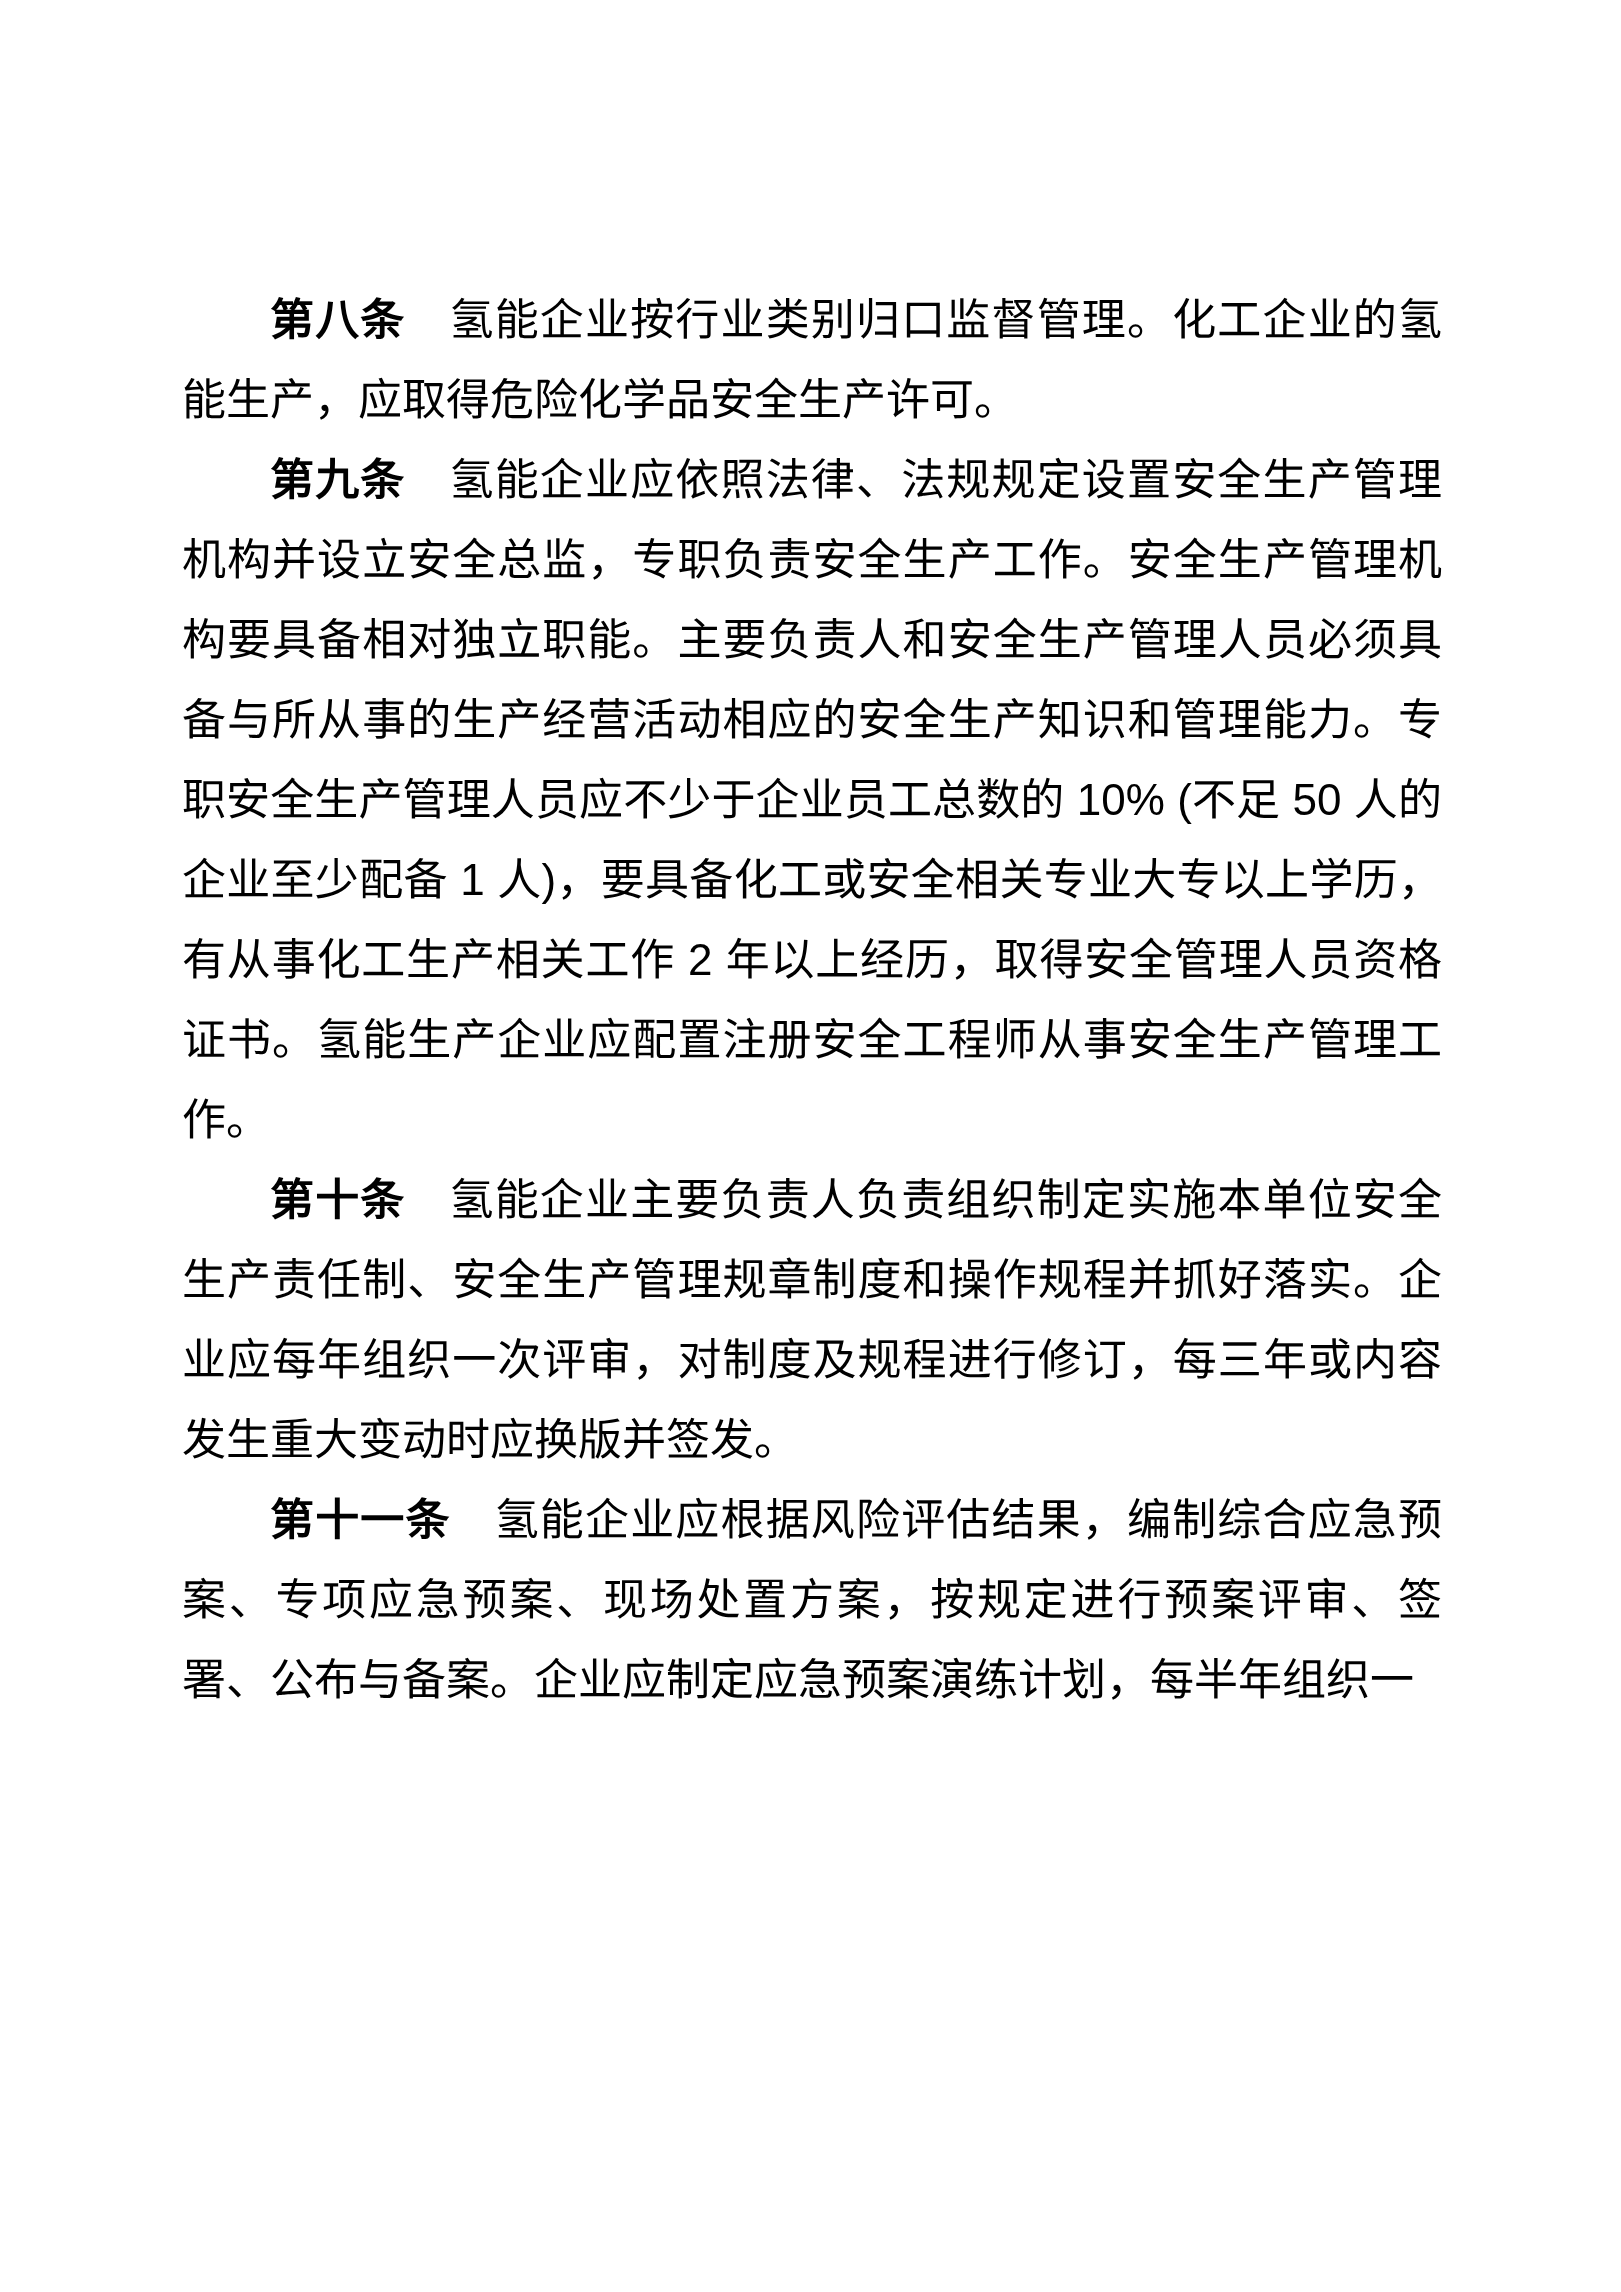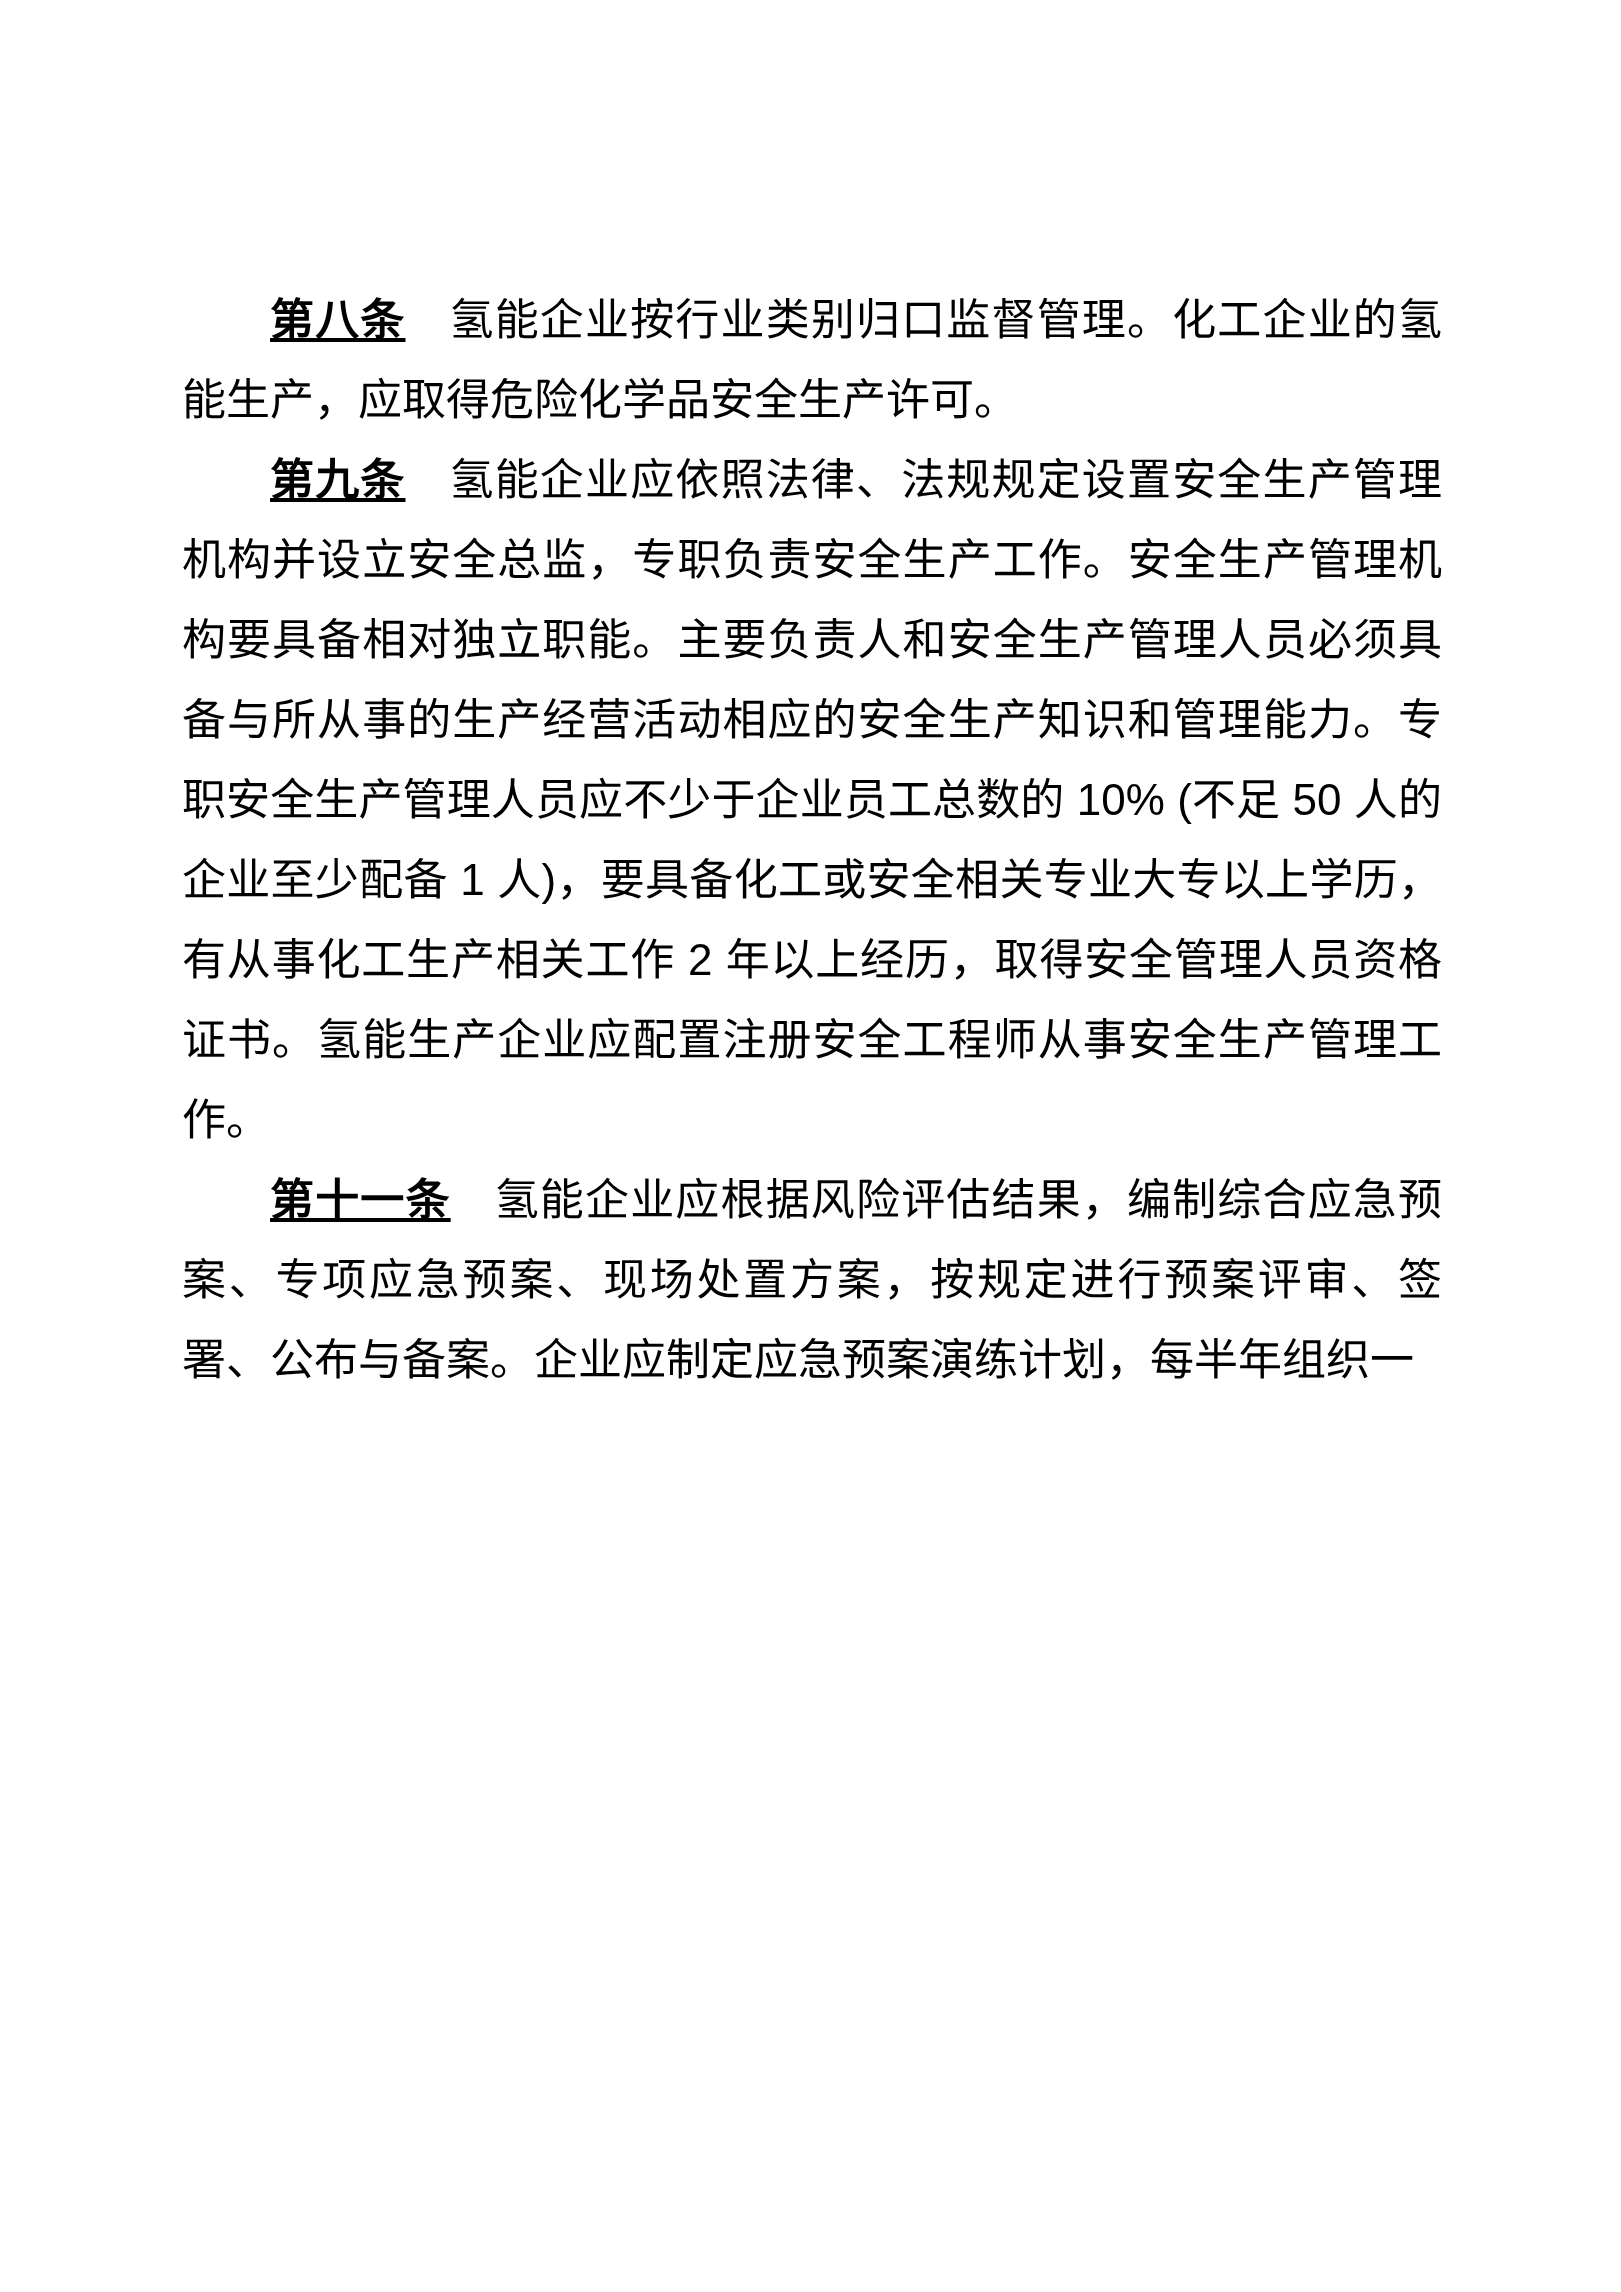--- a/index.html
+++ b/index.html
@@ -28,36 +28,36 @@
   }
   .para {
     margin: 0;
     padding: 0;
     text-indent: 2em;
     word-break: break-all;
   }
   .article-label {
     font-weight: bold;
     margin-right: 1em;
-    text-decoration: underline;
   }
   .article-label:empty {
     margin-right: 0;
     display: none;
   }
 </style>
 </head>
 <body>
 
 <div class="page">
   <div class="content">
 
     <p class="para"><span class="article-label">第八条</span><span class="para-text">氢能企业按行业类别归口监督管理。化工企业的氢能生产，应取得危险化学品安全生产许可。</span></p>
 
 
     <p class="para"><span class="article-label">第九条</span><span class="para-text">氢能企业应依照法律、法规规定设置安全生产管理机构并设立安全总监，专职负责安全生产工作。安全生产管理机构要具备相对独立职能。主要负责人和安全生产管理人员必须具备与所从事的生产经营活动相应的安全生产知识和管理能力。专职安全生产管理人员应不少于企业员工总数的 10% (不足 50 人的企业至少配备 1 人)，要具备化工或安全相关专业大专以上学历，有从事化工生产相关工作 2 年以上经历，取得安全管理人员资格证书。氢能生产企业应配置注册安全工程师从事安全生产管理工作。</span></p>
 
+    <p class="para"><span class="article-label">第十条</span><span class="para-text">氢能企业主要负责人负责组织制定实施本单位安全生产责任制、安全生产管理规章制度和操作规程并抓好落实。企业应每年组织一次评审，对制度及规程进行修订，每三年或内容发生重大变动时应换版并签发。</span></p>
 
     <p class="para"><span class="article-label">第十一条</span><span class="para-text">氢能企业应根据风险评估结果，编制综合应急预案、专项应急预案、现场处置方案，按规定进行预案评审、签署、公布与备案。企业应制定应急预案演练计划，每半年组织一</span></p>
 
   </div>
 </div>
 
 
 </body></html>

